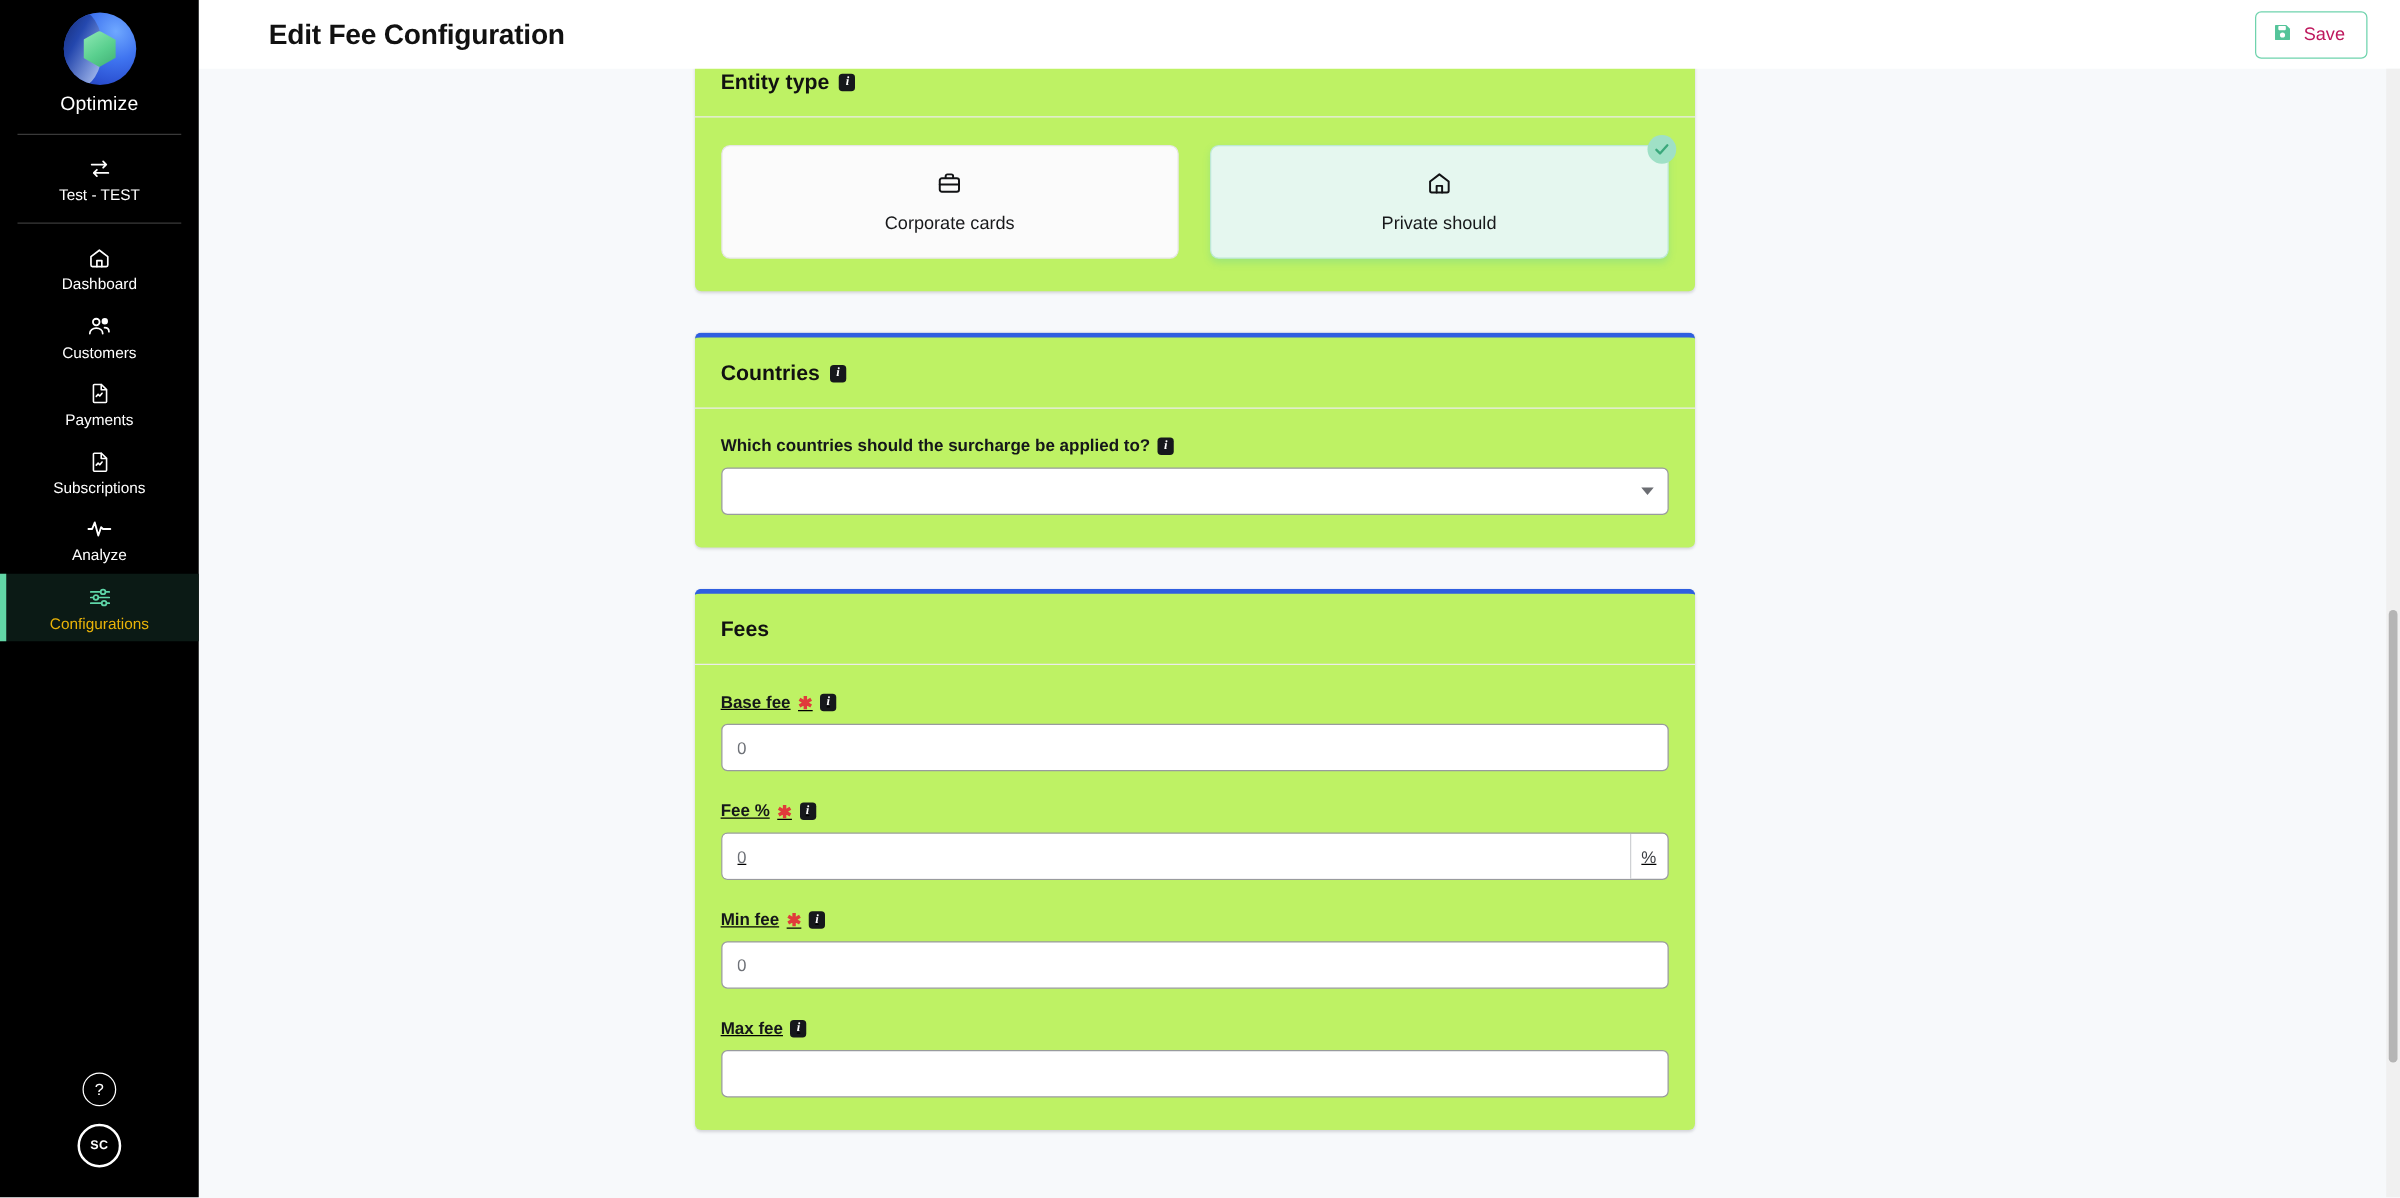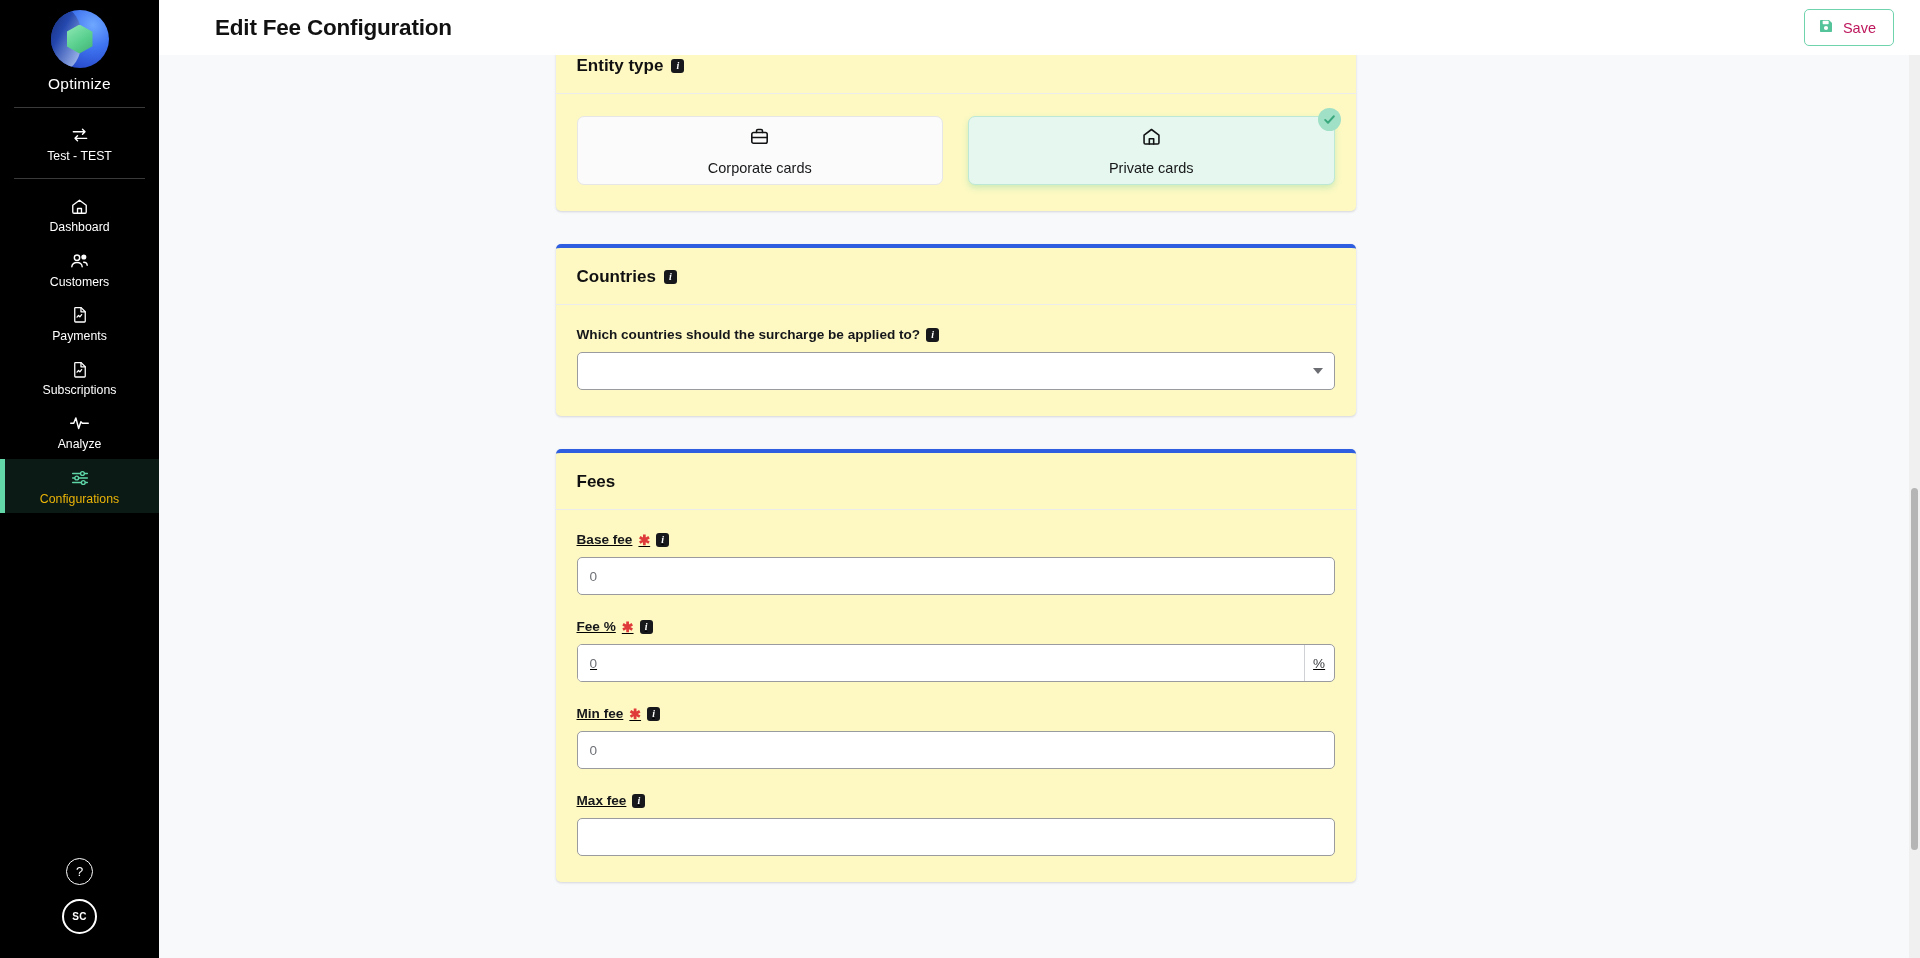--- a/index.html
+++ b/index.html
@@ -76,40 +76,40 @@
     display: inline-flex; align-items: center; gap: 9px;
     border: 1px solid #6fd3ad; border-radius: 5px; background: #ffffff;
     color: #be185d; padding: 8px 17px 8px 13px; font-size: 14.5px; cursor: pointer;
   }
 
   .scroll-area { position: absolute; top: 55px; left: 0; right: 0; bottom: 0; }
 
   .content-col { width: 800px; margin: 0 auto; position: relative; left: -84px; }
 
   .card {
-    background: #fef9c3; border-radius: 5px;
+    background: #bef264; border-radius: 5px;
     box-shadow: 0 1px 3px rgba(16,24,40,.10), 0 1px 2px rgba(16,24,40,.06);
     margin-bottom: 33px; position: relative;
   }
   .card.topbar-blue { border-top: 4px solid #2f5fe0; }
   .card-head { padding: 19px 21px 17px 21px; border-bottom: 1px solid #ececec; }
   .card-title { font-size: 17px; font-weight: bold; color: #111; display: flex; align-items: center; gap: 8px; }
   .card-body { padding: 22px 21px 26px 21px; }
 
   .info-ico {
     display: inline-flex; align-items: center; justify-content: center;
     width: 13px; height: 14px; border-radius: 3px; background: #16181c; color: #ffffff;
     font-size: 10px; font-style: italic; font-family: "Liberation Serif", serif;
     font-weight: bold; line-height: 1; cursor: pointer; flex: 0 0 auto;
   }
 
   
   .tiles { display: flex; gap: 25px; }
   .tile {
-    flex: 1 1 0; height: 69px; border: 1px solid #e6e6e6; border-radius: 7px;
+    flex: 1 1 0; height: 91px; border: 1px solid #e6e6e6; border-radius: 7px;
     background: #fbfbfb; display: flex; flex-direction: column; align-items: center;
     justify-content: center; gap: 9px; position: relative; cursor: pointer;
   }
   .tile .t-lbl { font-size: 14.5px; color: #17181a; }
   .tile.selected {
     background: #e5f7ef; border-color: #bde8d5;
     box-shadow: 0 3px 6px rgba(92,206,160,.30);
   }
   .check-badge {
     position: absolute; top: -9px; right: -7px; width: 23px; height: 23px;
@@ -298,21 +298,21 @@
                   <svg width="15" height="15" viewBox="0 0 24 24" fill="none" stroke="#3aa87c" stroke-width="3" stroke-linecap="round" stroke-linejoin="round">
                     <path d="M5 12.6l4.6 4.6L19 6.8"></path>
                   </svg>
                 </span>
                 <span>
                   <svg width="21" height="21" viewBox="0 0 24 24" fill="none" stroke="#121315" stroke-width="1.8" stroke-linecap="round" stroke-linejoin="round">
                     <path d="M3.5 10.5L12 4l8.5 6.5V19a1.5 1.5 0 0 1-1.5 1.5H5A1.5 1.5 0 0 1 3.5 19z"></path>
                     <path d="M9.5 20.5v-6h5v6"></path>
                   </svg>
                 </span>
-                <span class="t-lbl">Private cards</span>
+                <span class="t-lbl">Private should</span>
               </div>
 
             </div>
           </div>
         </section>
 
         <section class="card topbar-blue">
           <div class="card-head">
             <div class="card-title">
               <span>Countries</span>

